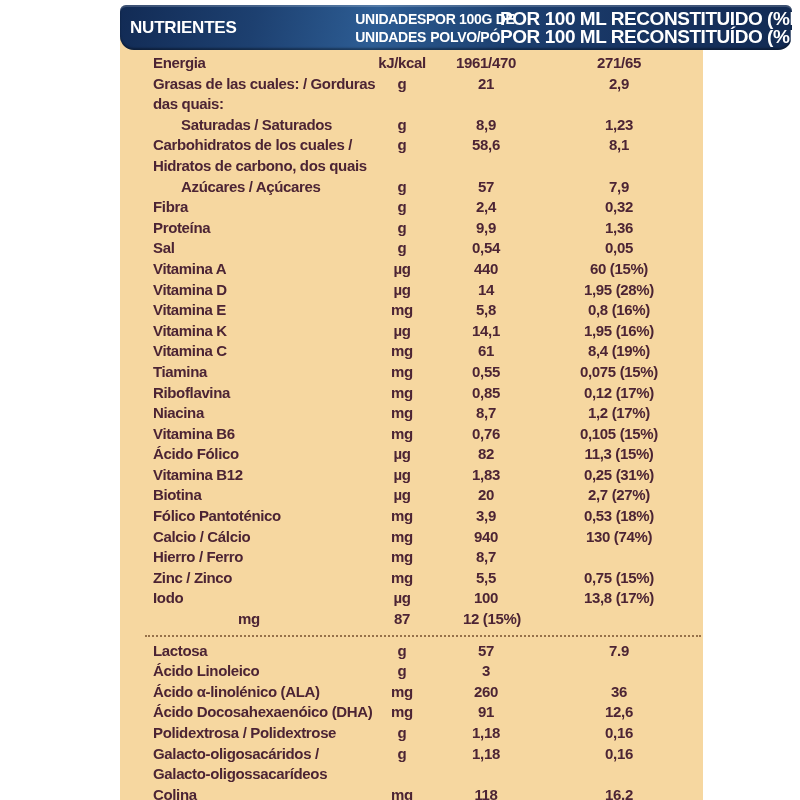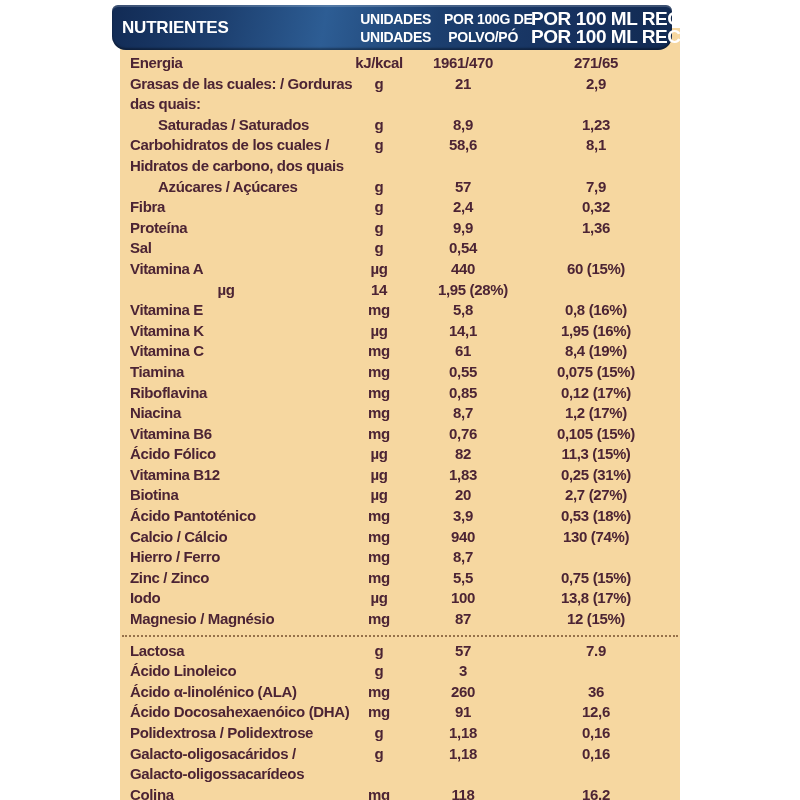--- a/index.html
+++ b/index.html
@@ -7,34 +7,34 @@
     width:800px;height:800px;overflow:hidden;
     background:#ffffff;
     font-family:"Liberation Sans","DejaVu Sans",sans-serif;
   }
   .stage{position:relative;width:800px;height:800px;background:#ffffff;}
 
   
   .panel{
     position:absolute;left:120px;top:28px;width:560px;height:772px;
     background:#f6d7a0;
+    padding-left:23px;
   }
 
   
   .hbar{
-    position:absolute;left:112px;top:5px;width:560px;height:45px;
+    position:absolute;left:120px;top:5px;width:672px;height:45px;
     background:linear-gradient(100deg,#122b55 0%,#1d4070 20%,#2d5d94 38%,#1c3f6f 58%,#16315e 82%,#122a52 100%);
     border-radius:6px 6px 14px 14px;
     box-shadow:inset 0 2px 0 rgba(255,255,255,0.18), inset 0 -2px 2px rgba(0,0,0,0.35);
     display:grid;
     grid-template-columns:212px 94px 74px 180px;
     align-items:center;
     color:#ffffff;
     z-index:2;
-    gap:13px;
   }
   .hcell{display:flex;flex-direction:column;justify-content:center;line-height:18px;white-space:nowrap;}
   .hcell .hl{text-align:center;font-weight:700;font-size:13.5px;letter-spacing:-0.3px;}
   .hcell.first{align-items:flex-start;padding-left:10px;}
   .hcell.first .hl{font-size:17px;letter-spacing:-0.2px;}
   .hcell.last .hl{font-size:19px;letter-spacing:-0.45px;}
   .hcell.mid .hl{font-size:14px;text-align:right;}
 
   
   .tbody{
@@ -127,30 +127,34 @@
     <div class="cell unit">g</div>
     <div class="cell v1">9,9</div>
     <div class="cell v2">1,36</div>
   </div>
         <div class="row">
     <div class="cell label">
             <div>Sal</div>
           </div>
     <div class="cell unit">g</div>
     <div class="cell v1">0,54</div>
+    <div class="cell v2">0,05</div>
   </div>
         <div class="row">
     <div class="cell label">
             <div>Vitamina A</div>
           </div>
     <div class="cell unit">µg</div>
     <div class="cell v1">440</div>
     <div class="cell v2">60 (15%)</div>
   </div>
         <div class="row">
+    <div class="cell label">
+            <div>Vitamina D</div>
+          </div>
     <div class="cell unit">µg</div>
     <div class="cell v1">14</div>
     <div class="cell v2">1,95 (28%)</div>
   </div>
         <div class="row">
     <div class="cell label">
             <div>Vitamina E</div>
           </div>
     <div class="cell unit">mg</div>
     <div class="cell v1">5,8</div>
@@ -223,21 +227,21 @@
         <div class="row">
     <div class="cell label">
             <div>Biotina</div>
           </div>
     <div class="cell unit">µg</div>
     <div class="cell v1">20</div>
     <div class="cell v2">2,7 (27%)</div>
   </div>
         <div class="row">
     <div class="cell label">
-            <div>Ácido Pantoténico</div>
+            <div>Fólico Pantoténico</div>
           </div>
     <div class="cell unit">mg</div>
     <div class="cell v1">3,9</div>
     <div class="cell v2">0,53 (18%)</div>
   </div>
         <div class="row">
     <div class="cell label">
             <div>Calcio / Cálcio</div>
           </div>
     <div class="cell unit">mg</div>
@@ -261,23 +265,20 @@
   </div>
         <div class="row">
     <div class="cell label">
             <div>Iodo</div>
           </div>
     <div class="cell unit">µg</div>
     <div class="cell v1">100</div>
     <div class="cell v2">13,8 (17%)</div>
   </div>
         <div class="row">
-    <div class="cell label">
-            <div>Magnesio / Magnésio</div>
-          </div>
     <div class="cell unit">mg</div>
     <div class="cell v1">87</div>
     <div class="cell v2">12 (15%)</div>
   </div>
         <div class="divider"></div>
         <div class="row">
     <div class="cell label">
             <div>Lactosa</div>
           </div>
     <div class="cell unit">g</div>

